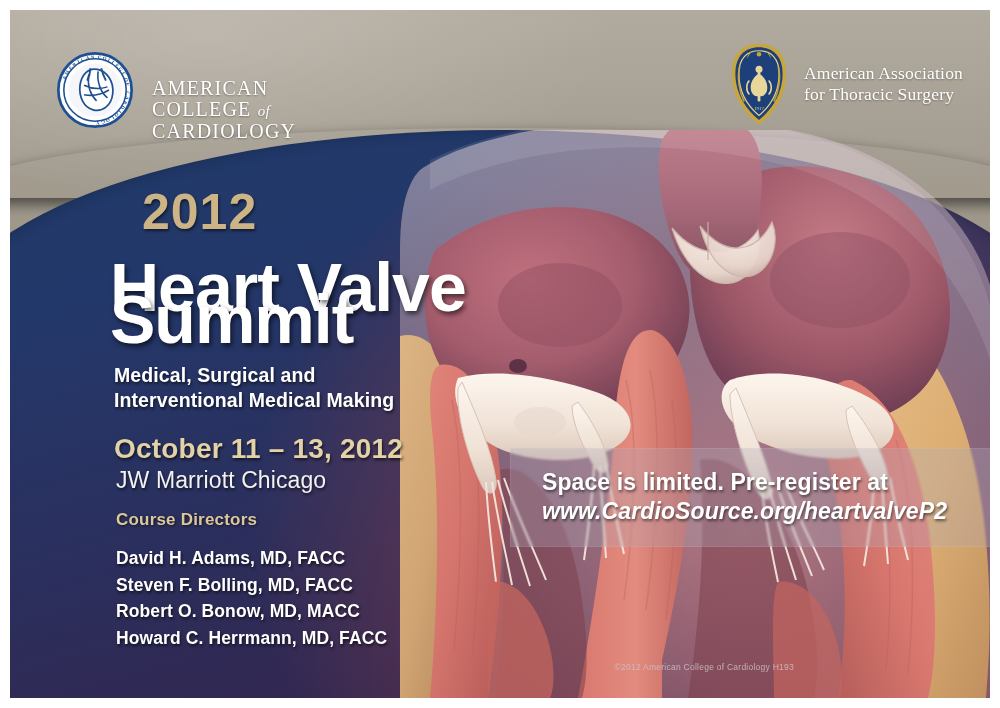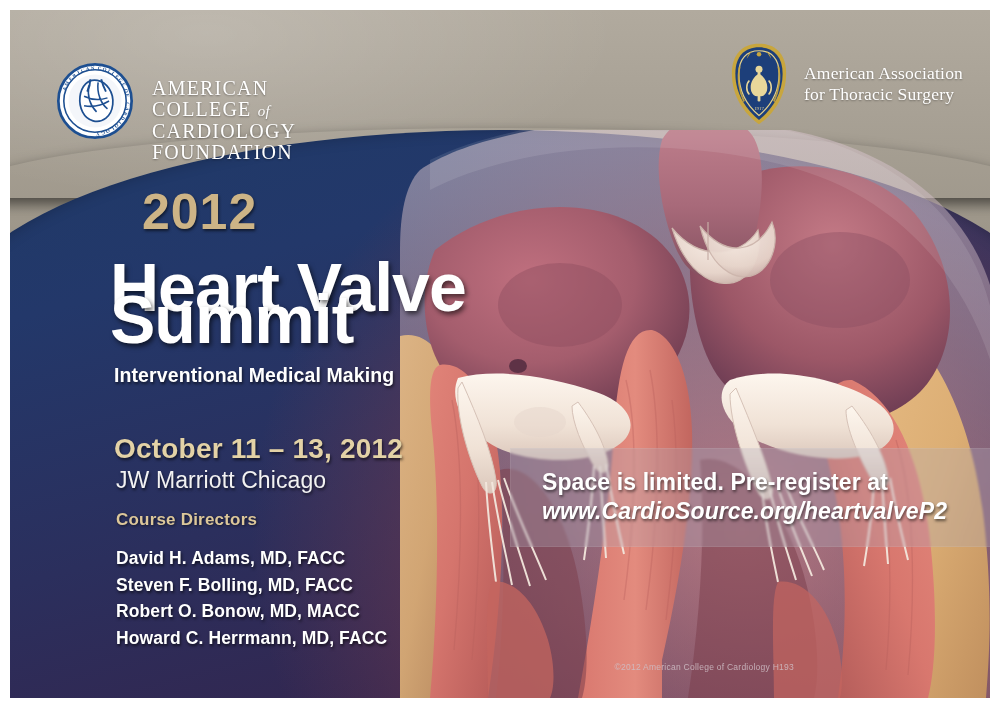--- a/index.html
+++ b/index.html
@@ -274,21 +274,20 @@
           <text transform="rotate(253 50 50)" x="50" y="-41" text-anchor="middle">T</text>
           <text transform="rotate(261 50 50)" x="50" y="-41" text-anchor="middle">I</text>
           <text transform="rotate(269 50 50)" x="50" y="-41" text-anchor="middle">O</text>
           <text transform="rotate(277 50 50)" x="50" y="-41" text-anchor="middle">N</text>
         </g>
       </svg>
       <div class="acc-words">
         <div>AMERICAN</div>
         <div><span>COLLEGE</span> <span class="of">of</span></div>
         <div>CARDIOLOGY</div>
-        <div>FOUNDATION</div>
       </div>
     </div>
 
     <div class="logo-aats">
       <svg class="aats-crest" viewBox="0 0 70 96">
         <path d="M35,2 C54,2 66,14 66,36 C66,62 52,82 35,94 C18,82 4,62 4,36 C4,14 16,2 35,2 Z" fill="#c8a63e"></path>
         <path d="M35,6 C51,6 62,16 62,36 C62,60 49,78 35,89 C21,78 8,60 8,36 C8,16 19,6 35,6 Z" fill="#1d3f7a"></path>
         <path d="M35,10 C49,10 58,19 58,36 C58,58 47,74 35,84 C23,74 12,58 12,36 C12,19 21,10 35,10 Z" fill="none" stroke="#e4d08a" stroke-width="1.4"></path>
         <g fill="#c8a63e">
           <circle cx="35" cy="14" r="2.6"></circle>
@@ -311,20 +310,21 @@
         <div>for Thoracic Surgery</div>
       </div>
     </div>
 
     <div class="content">
       <div class="year">2012</div>
       <div class="title1">Heart Valve</div>
       <div class="title2">Summit</div>
 
       <div class="subtitle">
+        <div>Medical, Surgical and</div>
         <div>Interventional Medical Making</div>
       </div>
 
       <div class="dates">October 11 – 13, 2012</div>
       <div class="venue">JW Marriott Chicago</div>
 
       <div class="cd-head">Course Directors</div>
       <div class="cd-list">
         <div>David H. Adams, MD, FACC</div>
         <div>Steven F. Bolling, MD, FACC</div>

